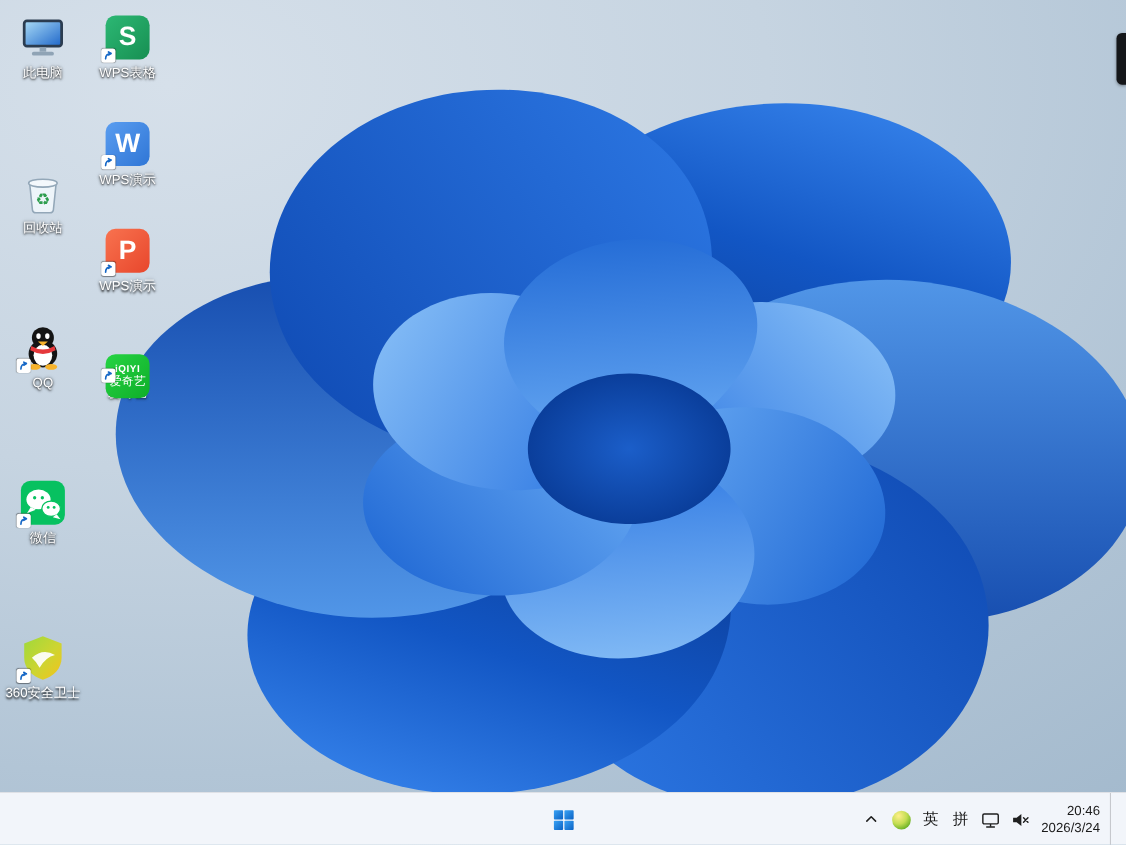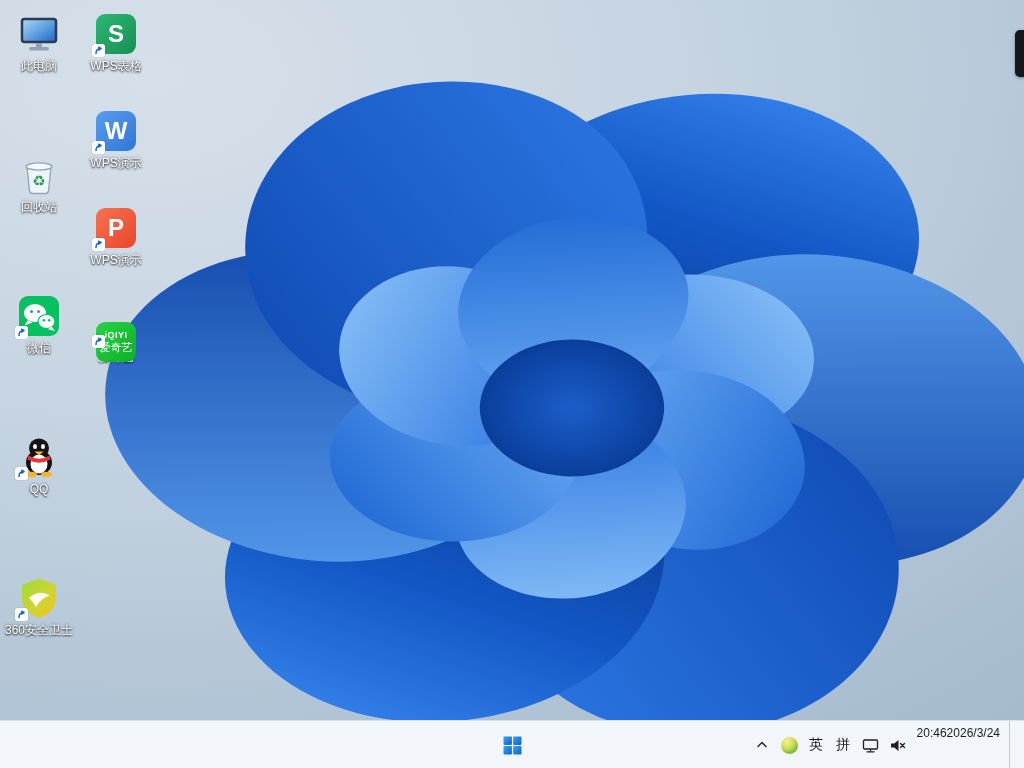--- a/index.html
+++ b/index.html
@@ -34,21 +34,21 @@
   
   .taskbar { position:absolute; left:0; right:0; bottom:0; height:48px; background:#f2f5fa;
     border-top:1px solid rgba(0,0,0,.08); z-index:5; }
   .start { position:absolute; left:calc(50% - 22px); top:2px; width:44px; height:44px; border:none; background:transparent;
     border-radius:6px; display:flex; align-items:center; justify-content:center; cursor:pointer; }
   .tray { position:absolute; right:0; top:0; height:48px; display:flex; align-items:center; padding-right:6px; }
   .tray-item { height:38px; min-width:27px; padding:0 3px; display:flex; align-items:center; justify-content:center;
     border-radius:4px; color:#1b1b1b; font-size:14px; cursor:pointer; }
   .tray-ball { width:17px; height:17px; border-radius:50%;
     background: radial-gradient(circle at 35% 28%, #ffef8a 0%, #c3dd52 45%, #57a81d 85%); }
-  .clock { text-align:right; font-size:12px; line-height:15px; color:#1b1b1b; padding:0 6px; cursor:pointer; border-radius:4px; height:38px; display:flex; justify-content:center; }
+  .clock { text-align:right; font-size:12px; line-height:15px; color:#1b1b1b; padding:0 6px; cursor:pointer; border-radius:4px; height:38px; display:flex; flex-direction:column; justify-content:center; }
   .show-desktop { width:9px; height:48px; border-left:1px solid rgba(0,0,0,.18); margin-left:3px; cursor:pointer; }
 
   .edge-peek { position:absolute; right:0; top:30px; width:9px; height:47px; background:#15171a;
     border-radius:5px 0 0 5px; box-shadow:0 1px 3px rgba(0,0,0,.4); z-index:4; cursor:pointer; }
 </style>
 </head>
 <body>
 
 <div id="screen">
 
@@ -127,59 +127,59 @@
           <text x="22" y="33" text-anchor="middle" font-size="15" fill="#2f9e4f">♻</text>
         </svg>
       </div>
       <div class="icon-label">回收站</div>
     </div>
 
 
     <div class="cell">
       <div class="art">
         <svg width="44" height="44" viewBox="0 0 44 44">
+          <ellipse cx="22" cy="13" rx="10" ry="9.5" fill="#141414"></ellipse>
+          <ellipse cx="22" cy="27.5" rx="13" ry="12.5" fill="#141414"></ellipse>
+          <ellipse cx="22" cy="29" rx="8.5" ry="9.5" fill="#ffffff"></ellipse>
+          <ellipse cx="18" cy="11.5" rx="2" ry="2.6" fill="#ffffff"></ellipse>
+          <ellipse cx="26" cy="11.5" rx="2" ry="2.6" fill="#ffffff"></ellipse>
+          <path d="M17.5,16.5 h9 l-4.5,4 z" fill="#f7b32b"></path>
+          <path d="M11.5,20.5 Q22,27 32.5,20.5 L33.5,24.5 Q22,31 10.5,24.5 Z" fill="#e5383b"></path>
+          <ellipse cx="14.5" cy="39.5" rx="5.5" ry="2.7" fill="#f7b32b"></ellipse>
+          <ellipse cx="29.5" cy="39.5" rx="5.5" ry="2.7" fill="#f7b32b"></ellipse>
+        </svg>
+        <span class="shortcut-arrow">
+            <svg width="11" height="11" viewBox="0 0 11 11">
+              <path d="M3,8.5 C3,5.2 4.6,3.6 8,3.6 M8,3.6 L5.6,2.2 M8,3.6 L5.6,5.0" stroke="#1567c6" stroke-width="1.5" fill="none" stroke-linecap="round"></path>
+            </svg>
+          </span>
+      </div>
+      <div class="icon-label">QQ</div>
+    </div>
+
+    <div class="cell">
+      <div class="art">
+        <svg width="44" height="44" viewBox="0 0 44 44">
           <rect x="2" y="2" width="40" height="40" rx="9" fill="#07c160"></rect>
           <ellipse cx="18" cy="19" rx="11" ry="9" fill="#ffffff"></ellipse>
           <path d="M11,26 l-3.5,5.5 8,-3 z" fill="#ffffff"></path>
           <circle cx="14.5" cy="17.5" r="1.5" fill="#07c160"></circle>
           <circle cx="21.5" cy="17.5" r="1.5" fill="#07c160"></circle>
           <ellipse cx="29.5" cy="27.5" rx="8.5" ry="7" fill="#ffffff" stroke="#07c160" stroke-width="1.2"></ellipse>
           <path d="M34.5,32.5 l3.5,4.5 -7,-1.8 z" fill="#ffffff"></path>
           <circle cx="26.8" cy="26.3" r="1.3" fill="#07c160"></circle>
           <circle cx="32.2" cy="26.3" r="1.3" fill="#07c160"></circle>
         </svg>
         <span class="shortcut-arrow">
             <svg width="11" height="11" viewBox="0 0 11 11">
               <path d="M3,8.5 C3,5.2 4.6,3.6 8,3.6 M8,3.6 L5.6,2.2 M8,3.6 L5.6,5.0" stroke="#1567c6" stroke-width="1.5" fill="none" stroke-linecap="round"></path>
             </svg>
           </span>
       </div>
       <div class="icon-label">微信</div>
-    </div>
-
-    <div class="cell">
-      <div class="art">
-        <svg width="44" height="44" viewBox="0 0 44 44">
-          <ellipse cx="22" cy="13" rx="10" ry="9.5" fill="#141414"></ellipse>
-          <ellipse cx="22" cy="27.5" rx="13" ry="12.5" fill="#141414"></ellipse>
-          <ellipse cx="22" cy="29" rx="8.5" ry="9.5" fill="#ffffff"></ellipse>
-          <ellipse cx="18" cy="11.5" rx="2" ry="2.6" fill="#ffffff"></ellipse>
-          <ellipse cx="26" cy="11.5" rx="2" ry="2.6" fill="#ffffff"></ellipse>
-          <path d="M17.5,16.5 h9 l-4.5,4 z" fill="#f7b32b"></path>
-          <path d="M11.5,20.5 Q22,27 32.5,20.5 L33.5,24.5 Q22,31 10.5,24.5 Z" fill="#e5383b"></path>
-          <ellipse cx="14.5" cy="39.5" rx="5.5" ry="2.7" fill="#f7b32b"></ellipse>
-          <ellipse cx="29.5" cy="39.5" rx="5.5" ry="2.7" fill="#f7b32b"></ellipse>
-        </svg>
-        <span class="shortcut-arrow">
-            <svg width="11" height="11" viewBox="0 0 11 11">
-              <path d="M3,8.5 C3,5.2 4.6,3.6 8,3.6 M8,3.6 L5.6,2.2 M8,3.6 L5.6,5.0" stroke="#1567c6" stroke-width="1.5" fill="none" stroke-linecap="round"></path>
-            </svg>
-          </span>
-      </div>
-      <div class="icon-label">QQ</div>
     </div>
 
 
     <div class="cell">
       <div class="art">
         <svg width="44" height="44" viewBox="0 0 44 44">
           <defs>
               <linearGradient id="gw1" x1="0" y1="0" x2="1" y2="1">
                 <stop offset="0" stop-color="#9ed93c"></stop>
                 <stop offset="0.55" stop-color="#cdd531"></stop>

